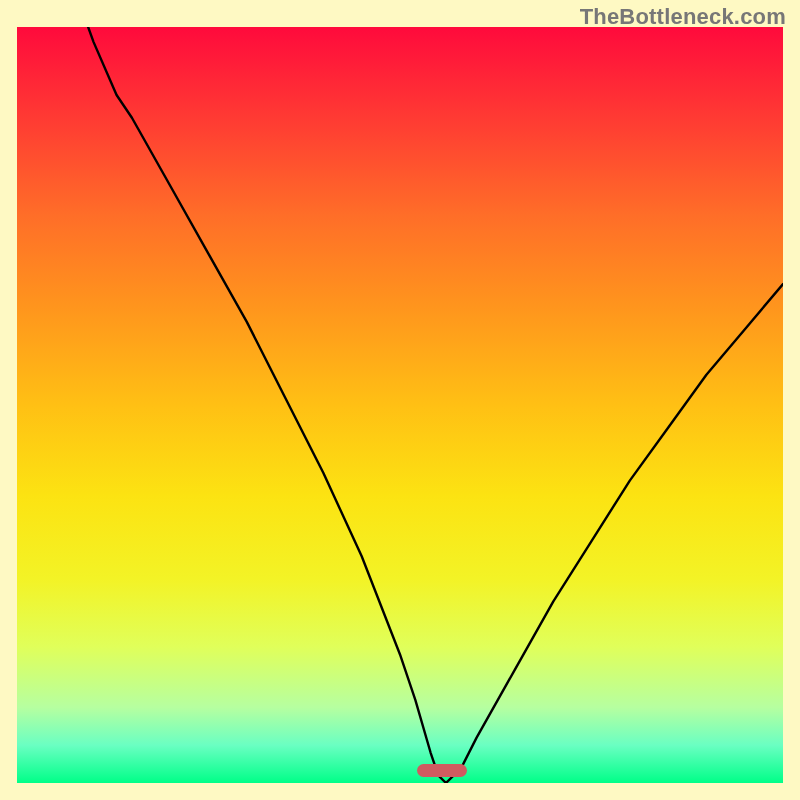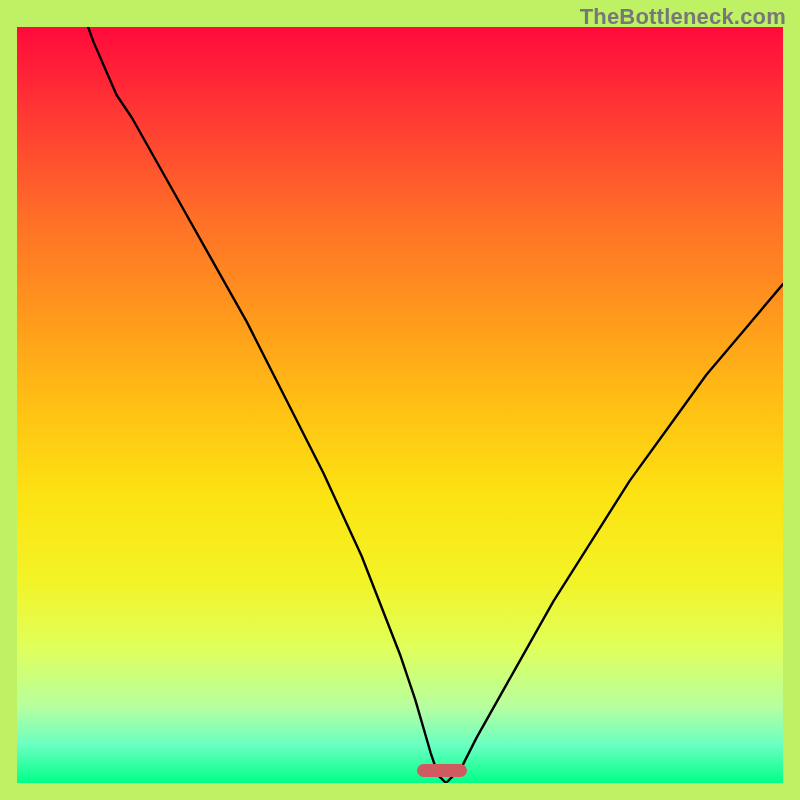--- a/index.html
+++ b/index.html
@@ -1,21 +1,21 @@
 <!DOCTYPE html>
 <html><head>
 <meta charset="utf-8">
 <style>
   * { margin: 0; padding: 0; box-sizing: border-box; }
   html, body { width: 800px; height: 800px; overflow: hidden; background: #000; }
   .stage {
     position: relative;
     width: 800px;
     height: 800px;
-    background: #bef264;
+    background: #fef9c3;
   }
   .plot {
     position: absolute;
     left: 17px;
     top: 27px;
     width: 766px;
     height: 756px;
     
     background: linear-gradient(
       to bottom,

